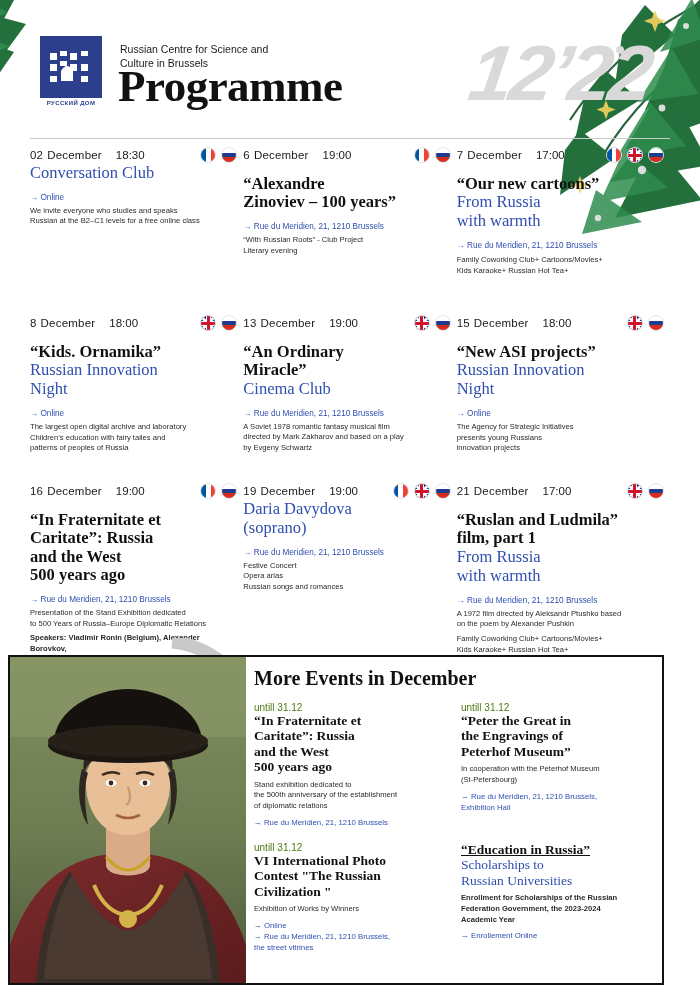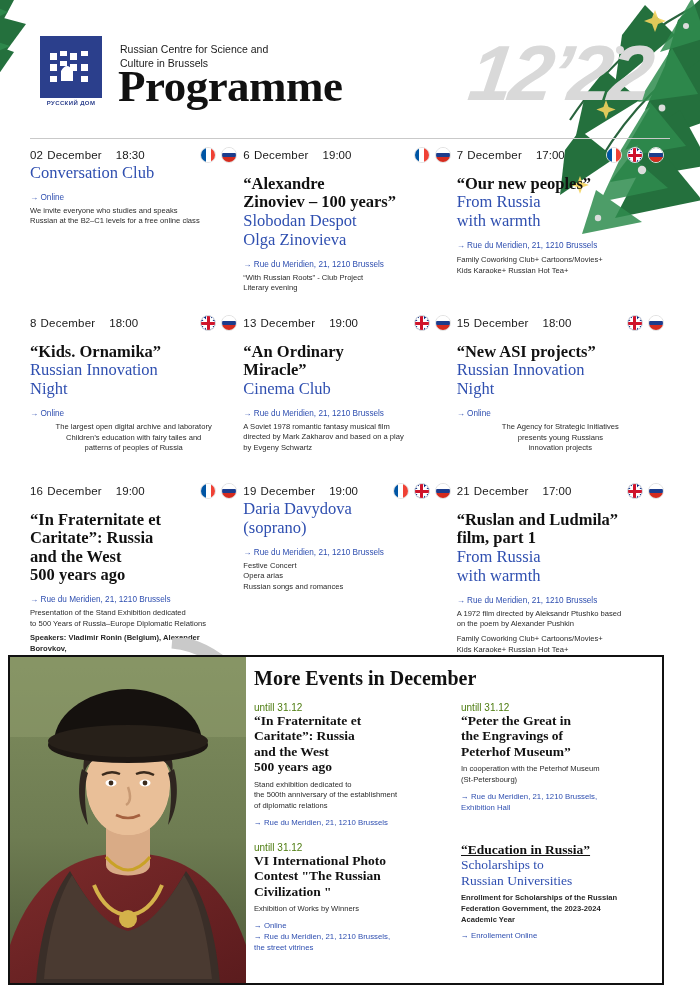--- a/index.html
+++ b/index.html
@@ -237,22 +237,20 @@
             </div>
             <div class="flag flag-ru">
               <i></i>
               <i></i>
               <i></i>
             </div>
           </div>
         </div>
         <div class="title-main" style="white-space: pre-line;">“Alexandre
 Zinoviev – 100 years”</div>
-        <div class="title-sub" style="white-space: pre-line;">Slobodan Despot
-Olga Zinovieva</div>
         <div class="venue" style="white-space: pre-line;">→ Rue du Meridien, 21, 1210 Brussels</div>
         <div class="desc" style="white-space: pre-line;">“With Russian Roots” - Club Project
 Literary evening</div>
       </div>
       <div class="cell" style="min-height: 168px;">
         <div class="cell-head">
           <div class="date"><span class="day">7</span><span class="mon">December</span></div>
           <div class="time">17:00</div>
           <div class="flags">
             <div class="flag flag-fr">
@@ -268,21 +266,21 @@
               <div class="hr"></div>
               <div class="vr"></div>
             </div>
             <div class="flag flag-ru">
               <i></i>
               <i></i>
               <i></i>
             </div>
           </div>
         </div>
-        <div class="title-main" style="white-space: pre-line;">“Our new peoples”</div>
+        <div class="title-main" style="white-space: pre-line;">“Our new cartoons”</div>
         <div class="title-sub" style="white-space: pre-line;">From Russia
 with warmth</div>
         <div class="venue" style="white-space: pre-line;">→ Rue du Meridien, 21, 1210 Brussels</div>
         <div class="tags" style="white-space: pre-line; font-weight: normal;">Family Coworking Club+      Cartoons/Movies+
 Kids Karaoke+     Russian Hot Tea+</div>
       </div>
       <div class="cell" style="min-height: 168px;">
         <div class="cell-head">
           <div class="date"><span class="day">8</span><span class="mon">December</span></div>
           <div class="time">18:00</div>
@@ -299,21 +297,21 @@
               <i></i>
               <i></i>
               <i></i>
             </div>
           </div>
         </div>
         <div class="title-main" style="white-space: pre-line;">“Kids. Ornamika”</div>
         <div class="title-sub" style="white-space: pre-line;">Russian Innovation
 Night</div>
         <div class="venue" style="white-space: pre-line;">→ Online</div>
-        <div class="desc" style="white-space: pre-line; text-align: center;">The largest open digital archive and laboratory
+        <div class="desc" style="white-space: pre-line;">The largest open digital archive and laboratory
 Children’s education with fairy tailes and
 patterns of peoples of Russia</div>
       </div>
       <div class="cell" style="min-height: 168px;">
         <div class="cell-head">
           <div class="date"><span class="day">13</span><span class="mon">December</span></div>
           <div class="time">19:00</div>
           <div class="flags">
             <div class="flag flag-gb">
               <div class="d1"></div>
@@ -355,21 +353,21 @@
               <i></i>
               <i></i>
               <i></i>
             </div>
           </div>
         </div>
         <div class="title-main" style="white-space: pre-line;">“New ASI projects”</div>
         <div class="title-sub" style="white-space: pre-line;">Russian Innovation
 Night</div>
         <div class="venue" style="white-space: pre-line;">→ Online</div>
-        <div class="desc" style="white-space: pre-line; text-align: center;">The Agency for Strategic Initiatives
+        <div class="desc" style="white-space: pre-line;">The Agency for Strategic Initiatives
 presents young Russians
 innovation projects</div>
       </div>
       <div class="cell" style="min-height: 150px;">
         <div class="cell-head">
           <div class="date"><span class="day">16</span><span class="mon">December</span></div>
           <div class="time">19:00</div>
           <div class="flags">
             <div class="flag flag-fr">
               <span></span>

